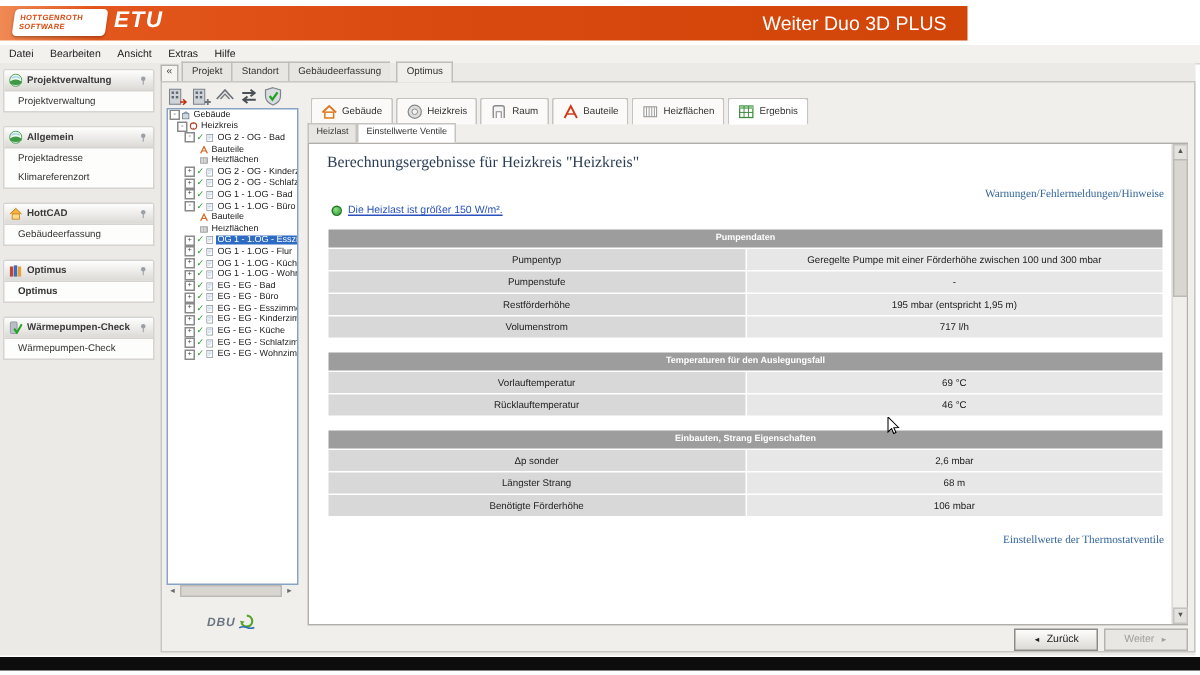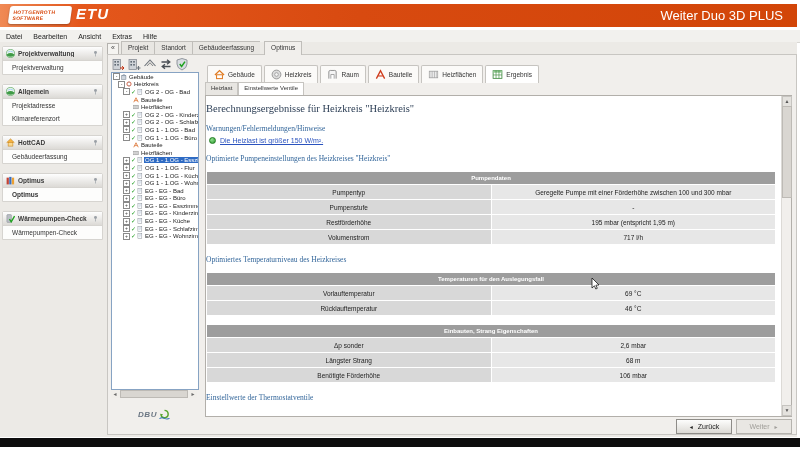--- a/index.html
+++ b/index.html
@@ -1,19 +1,19 @@
 <!DOCTYPE html>
 <html><head>
 <meta charset="utf-8">
 <style>
   html,body{margin:0;padding:0;}
   body{width:800px;height:450px;position:relative;overflow:hidden;background:#fff;
        font-family:"Liberation Sans",sans-serif;color:#333;}
   
-  #titlebar{position:absolute;left:0;top:4px;width:797px;height:23px;
+  #titlebar{position:absolute;left:0;top:4px;width:645px;height:23px;
     background:linear-gradient(90deg,#f08a55 0%,#e4571c 10%,#d84a10 45%,#d24508 100%);}
   #logo-box{position:absolute;left:9px;top:2px;width:58px;height:18px;background:#fff;
     border-radius:3px;transform:skewX(-8deg);box-shadow:0 1px 2px rgba(0,0,0,.3);
     display:flex;flex-direction:column;justify-content:center;padding-left:4px;}
   #logo-box .l1{font-size:5px;font-weight:bold;color:#d84a10;letter-spacing:.3px;line-height:6px;}
   #logo-etu{position:absolute;left:76px;top:1px;font-size:15px;font-weight:bold;color:#fff;
     font-style:italic;letter-spacing:1px;}
   #app-title{position:absolute;right:14px;top:4px;font-size:13px;color:#fff;}
   
   #menubar{position:absolute;left:0;top:30px;width:797px;height:12px;background:#f2f1ee;
@@ -78,27 +78,27 @@
     border-bottom:none;background:#fbfaf8;font-size:6.5px;color:#333;border-radius:2px 2px 0 0;}
   .mtab.active{background:#fff;font-weight:normal;box-shadow:inset 0 -1px 0 #fff;}
   #subtabs{position:absolute;left:3px;top:29px;height:11px;display:flex;font-size:6px;
     align-items:flex-end;}
   .stab{padding:2px 5px;border:1px solid #c6c4c0;border-bottom:none;background:#e8e6e2;
     height:8px;line-height:7px;color:#333;}
   .stab.active{background:#fff;position:relative;z-index:2;}
   
   #contentwrap{position:absolute;left:3px;top:40px;right:3px;bottom:17px;background:#fff;
     border:1px solid #b2afaa;}
-  #content{position:absolute;left:0;top:0;right:9px;bottom:0;overflow:hidden;padding:5px 6px 0 0;}
+  #content{position:absolute;left:0;top:0;right:9px;bottom:0;overflow:hidden;padding:5px 6px 0 12px;}
   #vscroll{position:absolute;right:0;top:0;width:9px;bottom:0;background:#f1efec;border-left:1px solid #dcdad6;}
   .vbtn{position:absolute;left:0;width:8px;height:9px;background:#e4e2de;border:1px solid #c6c4c0;
     font-size:5px;line-height:8px;text-align:center;color:#555;}
   #vthumb{position:absolute;left:0;top:10px;width:8px;height:90px;background:#d9d6d1;border:1px solid #bdbab5;}
   .title{font-family:"Liberation Serif",serif;font-size:10.5px;color:#2c3e55;margin:2px 0 0 0;}
-  .h-sect{font-family:"Liberation Serif",serif;font-size:7.5px;color:#33669a;margin:10px 0 0 0;}
+  .h-sect{font-family:"Liberation Serif",serif;font-size:7.5px;color:#33669a;margin:10px 0 0 0;text-align:right;}
   .warnrow{display:flex;align-items:center;gap:4px;margin:4px 0 0 3px;}
   .warndot{width:5px;height:5px;border-radius:50%;background:radial-gradient(circle at 35% 30%,#8fe08f,#2f9b2f);
     border:1px solid #1f7a1f;flex:0 0 auto;}
   .warnlink{font-size:7px;color:#2a52be;text-decoration:underline;}
   table.kv{width:100%;border-collapse:separate;border-spacing:1px;margin-top:8px;}
   table.kv th{background:#9d9d9d;color:#fff;font-weight:bold;font-size:6px;height:10px;text-align:center;}
   table.kv td{font-size:6.5px;height:12px;text-align:center;color:#222;}
   table.kv td.k{background:#d8d8d8;width:50%;}
   table.kv td.v{background:#e7e7e7;}
   
@@ -591,21 +591,20 @@
       </div>
 
     <div id="contentwrap">
       <div id="content">
         <div class="title">Berechnungsergebnisse für Heizkreis "Heizkreis"</div>
         <div class="h-sect">Warnungen/Fehlermeldungen/Hinweise</div>
         <div class="warnrow">
           <span class="warndot"></span>
           <span class="warnlink">Die Heizlast ist größer 150 W/m².</span>
         </div>
-        <div class="h-sect">Optimierte Pumpeneinstellungen des Heizkreises "Heizkreis"</div>
         <div id="pump-table-slot">
             <table class="kv">
               <tbody>
                 <tr>
                   <th colspan="2">Pumpendaten</th>
                 </tr>
                 <tr>
                   <td class="k">Pumpentyp</td>
                   <td class="v">Geregelte Pumpe mit einer Förderhöhe zwischen 100 und 300 mbar</td>
                 </tr>
@@ -617,21 +616,20 @@
                   <td class="k">Restförderhöhe</td>
                   <td class="v">195 mbar (entspricht 1,95 m)</td>
                 </tr>
                 <tr>
                   <td class="k">Volumenstrom</td>
                   <td class="v">717 l/h</td>
                 </tr>
               </tbody>
             </table>
           </div>
-        <div class="h-sect">Optimiertes Temperaturniveau des Heizkreises</div>
         <div id="temp-table-slot">
             <table class="kv">
               <tbody>
                 <tr>
                   <th colspan="2">Temperaturen für den Auslegungsfall</th>
                 </tr>
                 <tr>
                   <td class="k">Vorlauftemperatur</td>
                   <td class="v">69 °C</td>
                 </tr>

